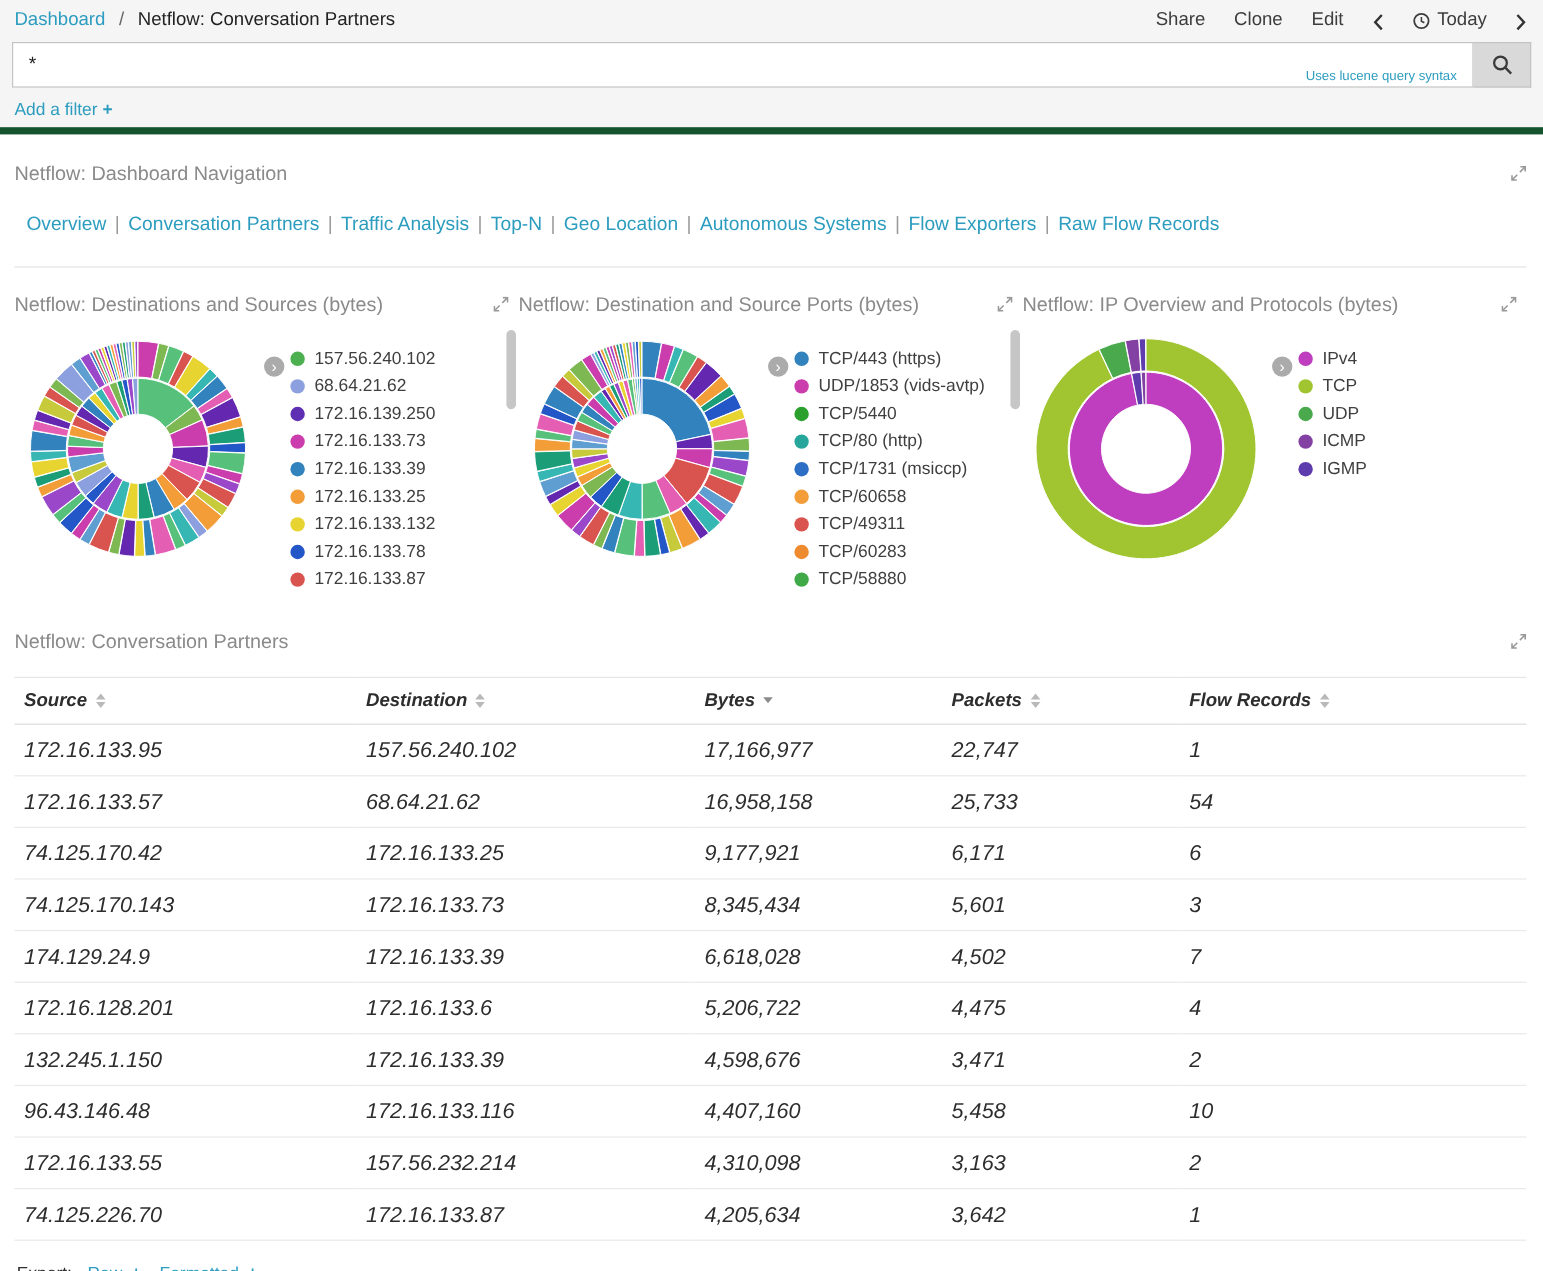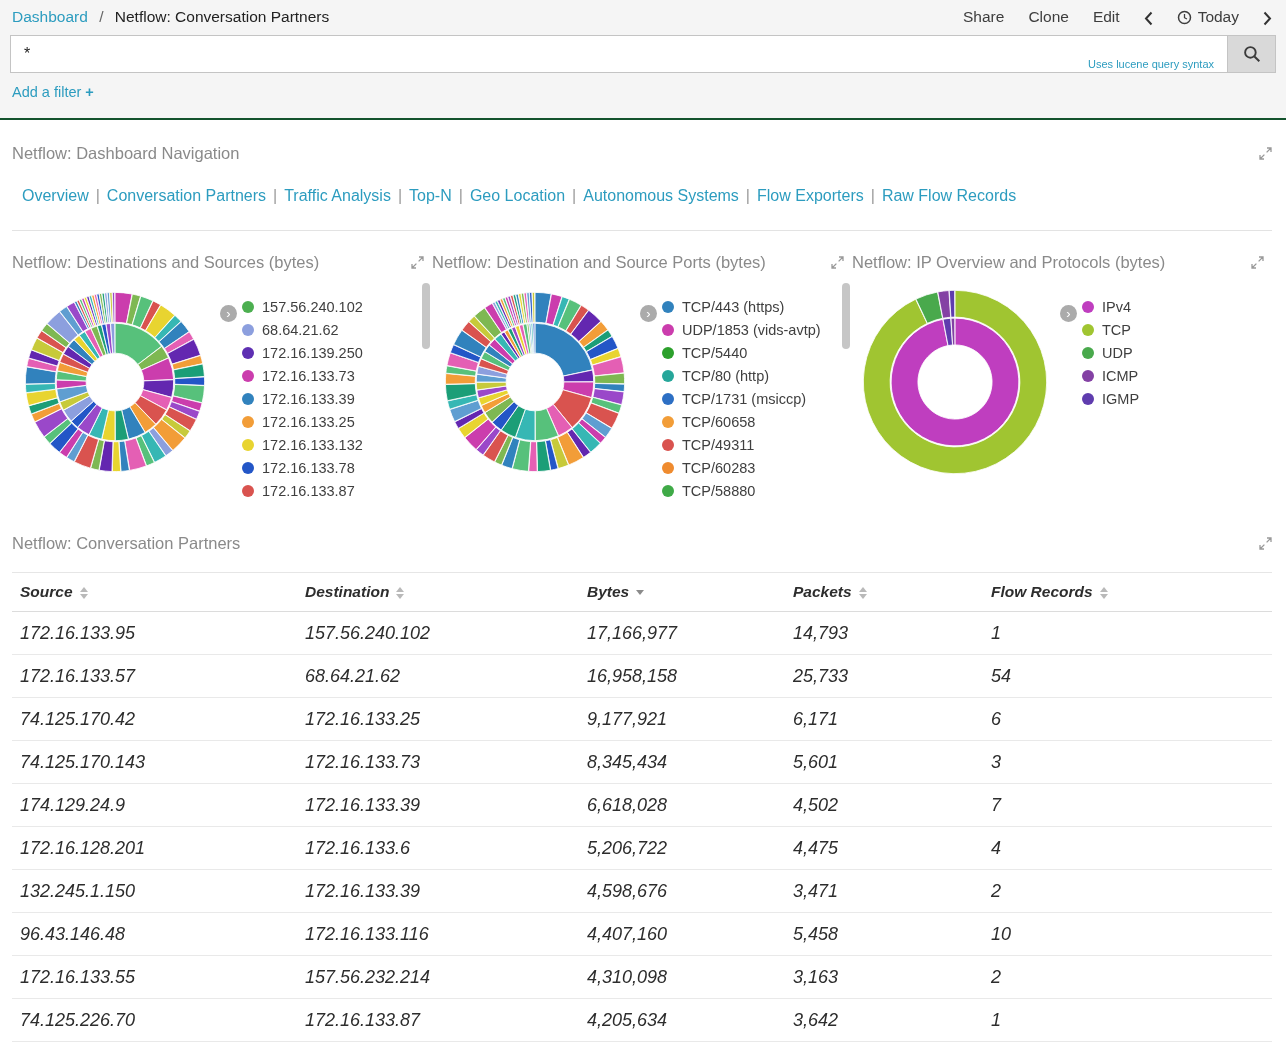--- a/index.html
+++ b/index.html
@@ -5,21 +5,21 @@
   * { box-sizing: border-box; margin: 0; padding: 0; }
   html,body { background:#fff; }
   body {
     width: 1286px; min-height: 1059px;
     font-family: "Liberation Sans","DejaVu Sans",sans-serif;
     color: #333; overflow-x: hidden;
   }
   a { text-decoration: none; cursor: pointer; }
 
   
-  .top-area { background:#f5f5f5; border-bottom:2px solid #14532d; padding-bottom:12px; }
+  .top-area { background:#f5f5f5; border-bottom:6px solid #14532d; padding-bottom:0; }
   .breadcrumb-row { display:flex; justify-content:space-between; align-items:center; padding:8px 14px 7px 12px; }
   .breadcrumb { font-size:15.5px; }
   .breadcrumb a { color:#2c9cbf; }
   .breadcrumb .sep { color:#666; margin:0 7px; }
   .breadcrumb .current { color:#222; }
   .topbar-actions { display:flex; align-items:flex-end; gap:24px; font-size:15.5px; color:#3d3d3d; }
   .topbar-actions a { color:#3d3d3d; }
   .chev-btn { display:flex; align-items:center; cursor:pointer; }
   .time-picker { display:flex; align-items:center; gap:6px; cursor:pointer; color:#3d3d3d; }
 
@@ -522,21 +522,21 @@
                 <span class="tri-up"></span>
                 <span class="tri-down"></span>
               </span></th>
         </tr>
       </thead>
       <tbody>
           <tr>
             <td>172.16.133.95</td>
             <td>157.56.240.102</td>
             <td>17,166,977</td>
-            <td>14,793</td>
+            <td>22,747</td>
             <td>1</td>
           </tr>
           <tr>
             <td>172.16.133.57</td>
             <td>68.64.21.62</td>
             <td>16,958,158</td>
             <td>25,733</td>
             <td>54</td>
           </tr>
           <tr>

